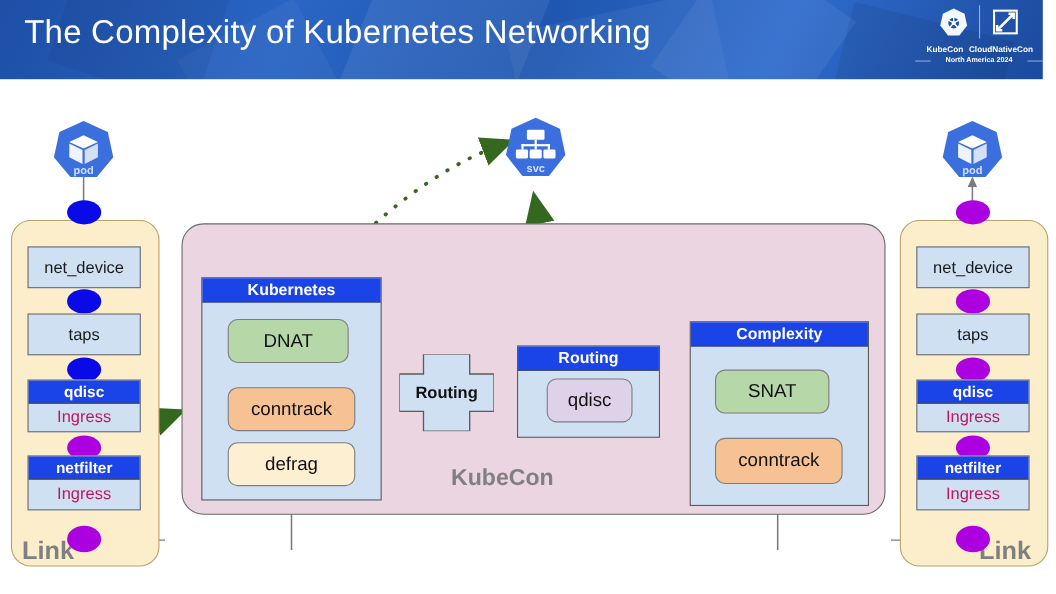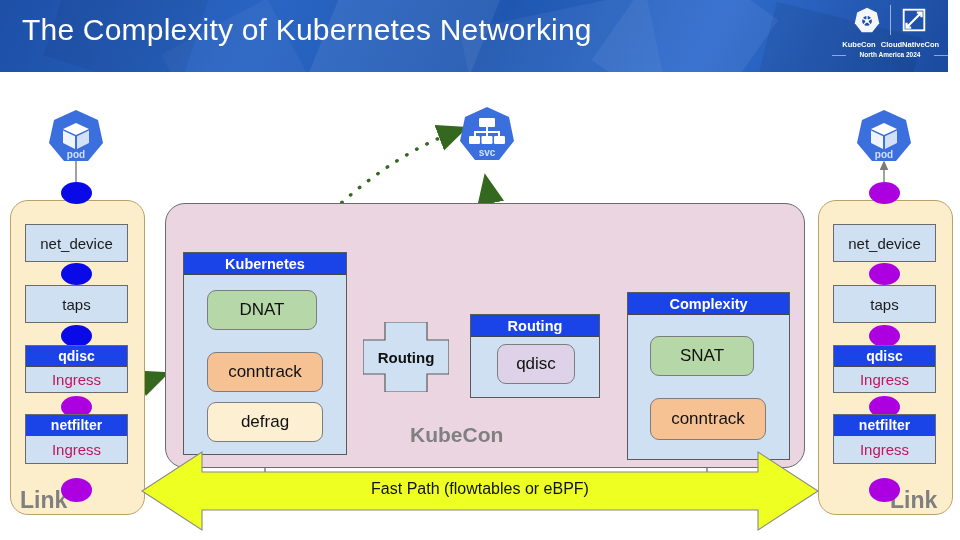--- a/index.html
+++ b/index.html
@@ -337,20 +337,14 @@
         <rect x="31" y="22" width="2" height="4"></rect>
         <rect x="19" y="26" width="26" height="2"></rect>
         <rect x="19" y="26" width="2" height="5"></rect>
         <rect x="43" y="26" width="2" height="5"></rect>
         <rect x="31" y="26" width="2" height="5"></rect>
       </g>
       <text x="32" y="51" fill="#cfe0ff" font-size="10" font-weight="bold" text-anchor="middle" font-family="Liberation Sans, sans-serif">svc</text>
     </svg>
   </div>
 
-  <div class="fastpath" style="left:140px; top:450px; width:680px; height:82px;">
-    <svg width="680" height="82" viewBox="0 0 680 82">
-      <path d="M62,22 H618 V2 L678,41 L618,80 V60 H62 V80 L2,41 L62,2 Z" fill="#eeff22" stroke="#8a8a8a" stroke-width="1.1"></path>
-    </svg>
-    <div class="fp-label" style="top:30px;">Fast Path (flowtables or eBPF)</div>
-  </div>
 
 </div>
 
 </body></html>

